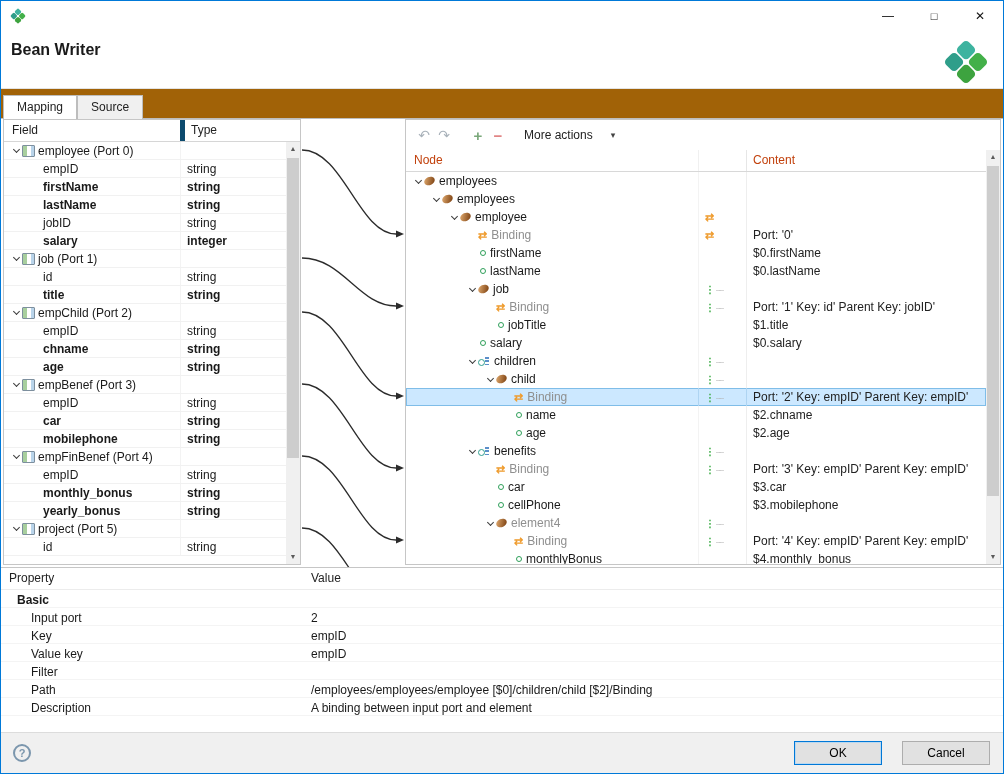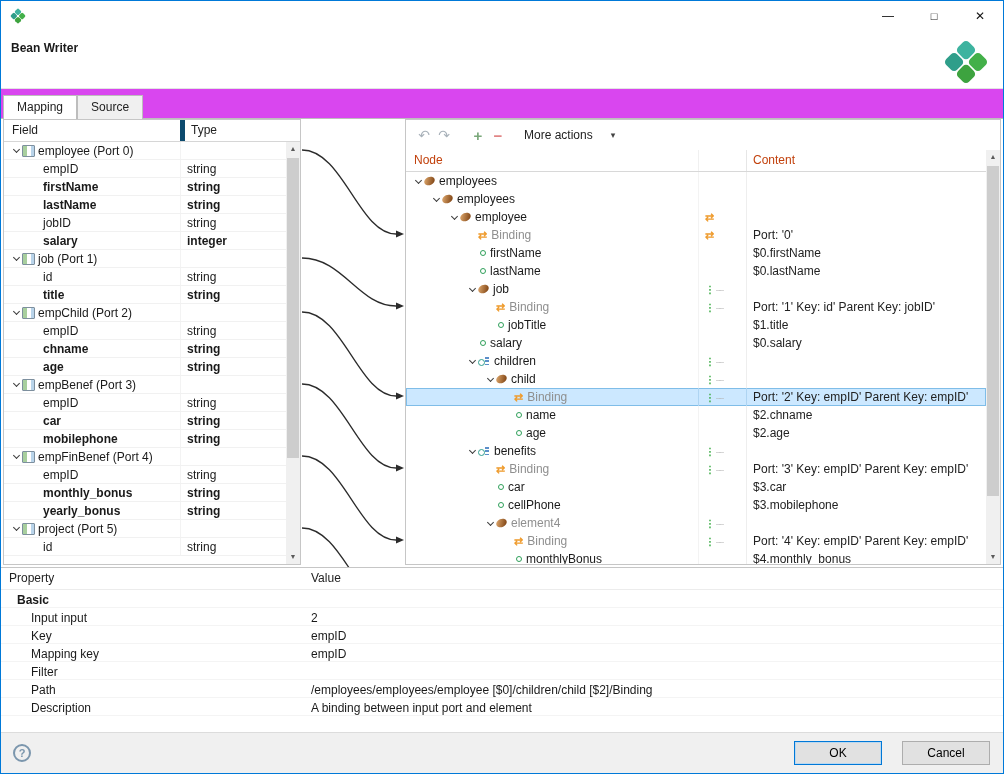--- a/index.html
+++ b/index.html
@@ -9,25 +9,25 @@
 
   
   .titlebar { height:30px; display:flex; align-items:center; }
   .app-icon { width:16px; height:16px; margin-left:9px; }
   .tb-buttons { margin-left:auto; display:flex; height:100%; }
   .tb-btn { width:46px; display:flex; align-items:center; justify-content:center; color:#111; font-size:12px; cursor:default; }
   .tb-btn.max { font-size:11px; }
 
   
   .header { height:58px; position:relative; border-bottom:1px solid #e3e3e3; }
-  .app-title { position:absolute; left:10px; top:10px; font-weight:bold; font-size:12px; }
+  .app-title { position:absolute; left:10px; top:10px; font-weight:bold; font-size:16px; }
   .logo-big { position:absolute; right:14px; top:8px; width:46px; height:46px; }
 
   
-  .tabstrip { height:30px; background:#d946ef; border-bottom:1px solid #bdbdbd; display:flex; align-items:flex-end; padding-left:2px; }
+  .tabstrip { height:30px; background:#a16207; border-bottom:1px solid #bdbdbd; display:flex; align-items:flex-end; padding-left:2px; }
   .tab { height:24px; line-height:22px; padding:0 13px; background:#f0f0f0; border:1px solid #bdbdbd; border-bottom:none; margin-bottom:-1px; color:#222; }
   .tab.active { background:#fff; }
 
   
   .main { position:relative; height:448px; background:#fff; }
 
   .fields-panel { position:absolute; left:2px; top:0; width:298px; height:446px; border:1px solid #c6c6c6; background:#fff; overflow:hidden; }
   .fp-header { height:22px; border-bottom:1px solid #d6d6d6; display:flex; line-height:21px; color:#222; }
   .fp-header .c1 { width:176px; padding-left:8px; }
   .fp-header .c2 { flex:1; padding-left:6px; border-left:5px solid #0c4a6e; }
@@ -695,29 +695,29 @@
     <div class="pp-header">
       <div class="c1">Property</div>
       <div class="c2">Value</div>
     </div>
     <div>
         <div class="prow">
           <div class="pl grp">Basic</div>
           <div class="pv"></div>
         </div>
         <div class="prow">
-          <div class="pl">Input input</div>
+          <div class="pl">Input port</div>
           <div class="pv">2</div>
         </div>
         <div class="prow">
           <div class="pl">Key</div>
           <div class="pv">empID</div>
         </div>
         <div class="prow">
-          <div class="pl">Mapping key</div>
+          <div class="pl">Value key</div>
           <div class="pv">empID</div>
         </div>
         <div class="prow">
           <div class="pl">Filter</div>
           <div class="pv"></div>
         </div>
         <div class="prow">
           <div class="pl">Path</div>
           <div class="pv">/employees/employees/employee [$0]/children/child [$2]/Binding</div>
         </div>

